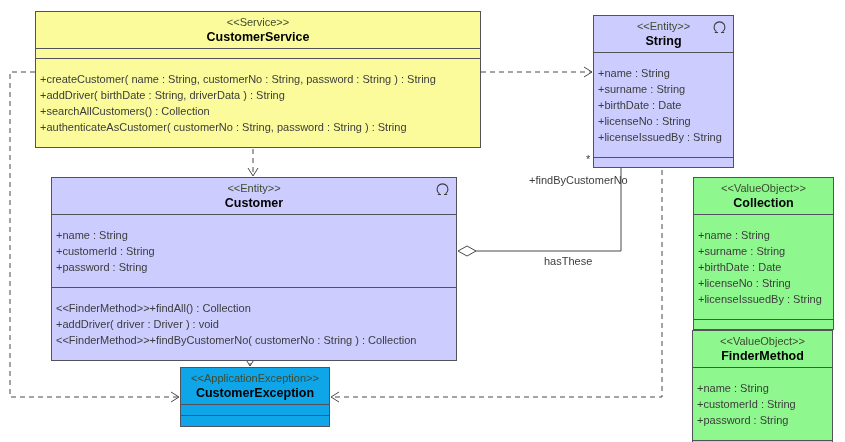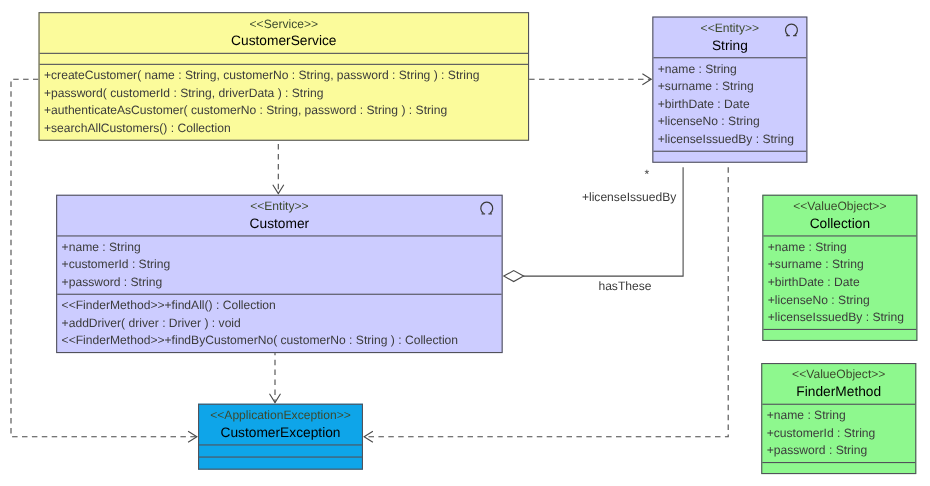--- a/index.html
+++ b/index.html
@@ -6,22 +6,22 @@
   #canvas{
     position:relative;width:845px;height:442px;background:#ffffff;overflow:hidden;
     font-family:"Liberation Sans",sans-serif;color:#3c3c3c;
   }
   #edges{position:absolute;left:0;top:0;width:845px;height:442px;}
   .uml-box{
     position:absolute;border:1px solid #52525a;box-sizing:border-box;
   }
   .head{text-align:center;padding:3px 2px 2px;position:relative;}
   .stereo{font-size:11px;line-height:14px;color:#3d4a2e;white-space:nowrap;}
-  .cname{font-size:12.5px;line-height:17px;font-weight:normal;color:#000000;white-space:nowrap;}
-  .comp{border-top:1px solid #52525a;padding:2px 4px;}
+  .cname{font-size:12.5px;line-height:17px;font-weight:bold;color:#000000;white-space:nowrap;}
+  .comp{border-top:1px solid #52525a;padding:12px 4px;}
   .comp.empty{height:9px;padding:0;}
   .comp.empty-sm{height:10px;padding:0;}
   .member{font-size:11px;line-height:16px;white-space:nowrap;color:#3c3c3c;}
   .entity-icon{position:absolute;top:4px;right:6px;width:15px;height:15px;}
   .edge-label{position:absolute;font-size:11px;line-height:13px;color:#3c3c3c;white-space:nowrap;}
 </style>
 </head>
 <body>
 
 <div id="canvas">
@@ -60,23 +60,23 @@
   </svg>
 
   <div class="uml-box" style="left:35px;top:11px;width:446px;background:#fbfb9b;">
     <div class="head">
       <div class="stereo">&lt;&lt;Service&gt;&gt;</div>
       <div class="cname">CustomerService</div>
     </div>
     <div class="comp empty"></div>
     <div class="comp">
       <div class="member">+createCustomer( name : String, customerNo : String, password : String ) : String</div>
-      <div class="member">+password( customerId : String, driverData ) : String</div>
+      <div class="member">+addDriver( birthDate : String, driverData ) : String</div>
+      <div class="member">+searchAllCustomers() : Collection</div>
       <div class="member">+authenticateAsCustomer( customerNo : String, password : String ) : String</div>
-      <div class="member">+searchAllCustomers() : Collection</div>
     </div>
   </div>
 
   <div class="uml-box" style="left:593px;top:15px;width:141px;background:#ccccff;">
     <div class="head">
       <div class="stereo">&lt;&lt;Entity&gt;&gt;</div>
       <div class="cname">String</div>
       <svg class="entity-icon" viewBox="0 0 16 16">
         <path d="M4.8 12.6 A5.8 5.8 0 1 1 11.2 12.6" fill="none" stroke="#3c3c3c" stroke-width="1.2"></path>
         <path d="M3 13.3 H6.4 M9.6 13.3 H13" fill="none" stroke="#3c3c3c" stroke-width="1.2"></path>
@@ -144,16 +144,16 @@
   <div class="uml-box" style="left:180px;top:367px;width:150px;background:#0ea5e9;">
     <div class="head">
       <div class="stereo">&lt;&lt;ApplicationException&gt;&gt;</div>
       <div class="cname">CustomerException</div>
     </div>
     <div class="comp empty-sm"></div>
     <div class="comp empty-sm"></div>
   </div>
 
   <div class="edge-label" style="left:586px;top:153px;">*</div>
-  <div class="edge-label" style="left:529px;top:174px;">+licenseIssuedBy</div>
+  <div class="edge-label" style="left:529px;top:174px;">+findByCustomerNo</div>
   <div class="edge-label" style="left:544px;top:255px;">hasThese</div>
 
 </div>
 
 </body></html>

